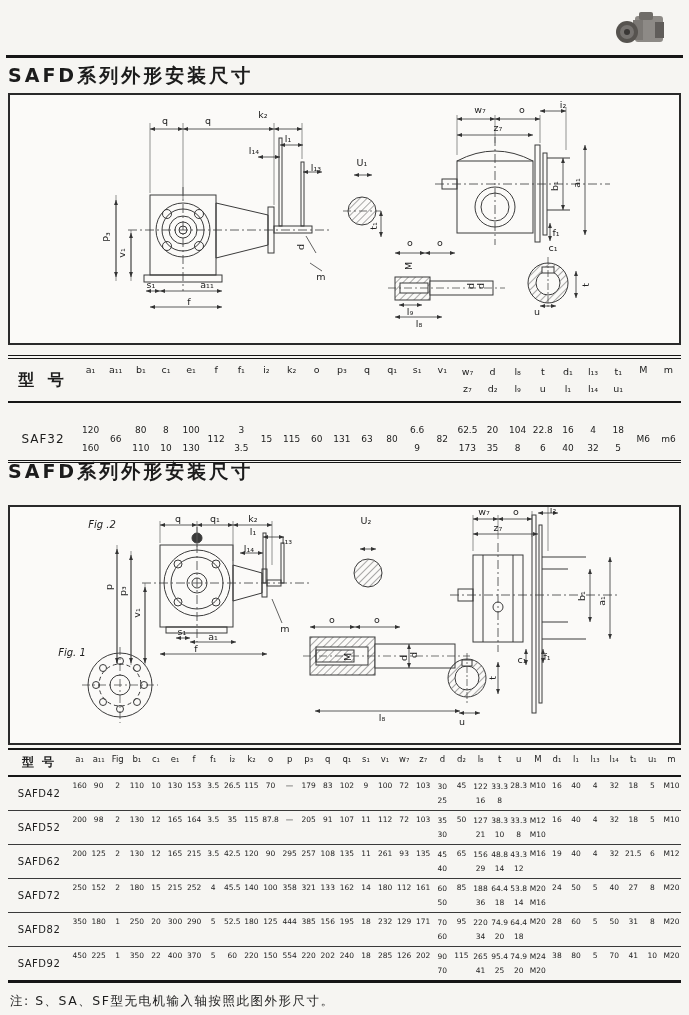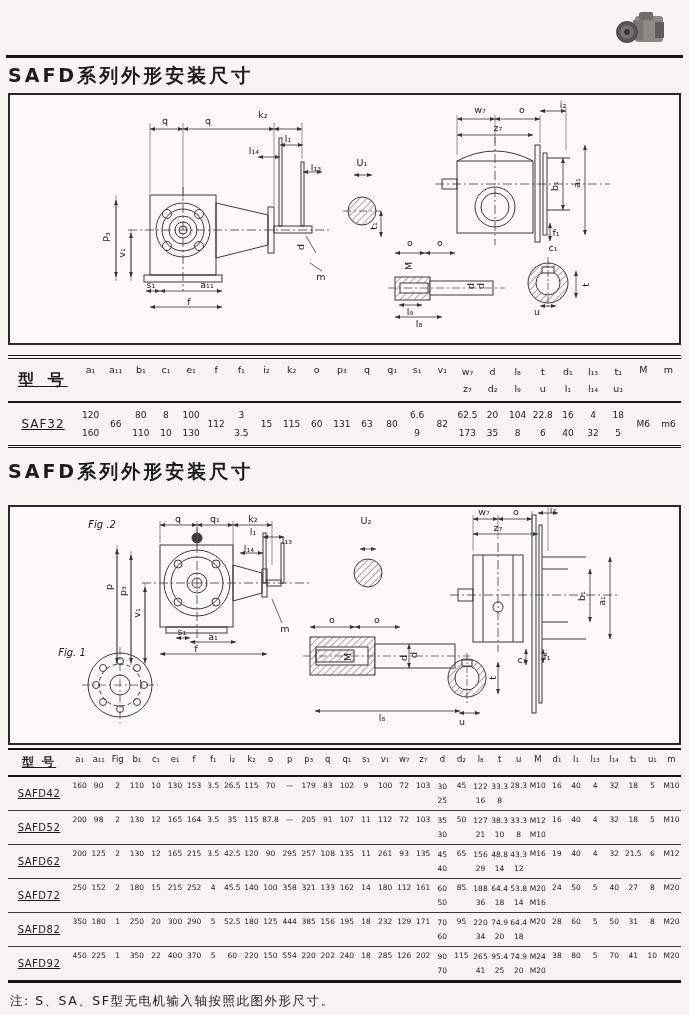--- a/index.html
+++ b/index.html
@@ -15,35 +15,35 @@
   .dim-label.rot{transform:translate(-50%,-50%) rotate(-90deg);}
   .dim-label.fig{font-style:italic;font-size:10px;}
   
   .tbl{position:absolute;left:8px;width:673px;background:transparent;}
   #table1{top:355px;border-top:4px double #161616;border-bottom:3px double #161616;}
   #table2{top:748px;border-top:2.5px solid #161616;border-bottom:3px solid #161616;}
   .trow{display:grid;align-items:stretch;}
   #table1 .trow{grid-template-columns:70px repeat(24,1fr);}
   #table2 .trow{grid-template-columns:62px repeat(32,1fr);}
   #table1 .hrow{height:42px;border-bottom:2px solid #161616;}
-  #table1 .drow{height:42px;}
+  #table1 .drow{height:42px;margin-top:15px;}
   #table2 .hrow{height:25px;border-bottom:2px solid #161616;}
   #table2 .drow{height:33px;border-bottom:1.2px solid #3a3a3a;}
   #table2 .drow:last-child{border-bottom:none;}
   .cell{display:flex;flex-direction:column;align-items:center;overflow:visible;}
   .cell.two{justify-content:space-evenly;}
   .cell.one-center{justify-content:center;}
   .cell.one-top{justify-content:flex-start;}
   #table1 .cell.one-top{padding-top:5px;}
   #table2 .cell.one-top{padding-top:4px;}
   #table1 .cell{font-size:9px;}
   #table1 .hrow .cell{font-size:9.5px;}
   #table2 .cell{font-size:7.5px;}
   #table2 .hrow .cell{font-size:8.5px;}
-  .model-cell{justify-content:center;text-decoration:underline;}
+  .model-cell{justify-content:center;}
   #table1 .hrow .model-cell{font-size:16px;font-weight:bold;letter-spacing:4px;}
   #table1 .drow .model-cell{font-size:12px;letter-spacing:1px;}
   #table2 .hrow .model-cell{font-size:12px;font-weight:bold;letter-spacing:2px;}
   #table2 .drow .model-cell{font-size:10px;letter-spacing:0.5px;}
   .note{position:absolute;left:10px;top:993px;font-size:12.5px;letter-spacing:1.5px;}
   .logo{position:absolute;right:22px;top:10px;width:52px;height:40px;}
 </style>
 </head>
 <body>
 

